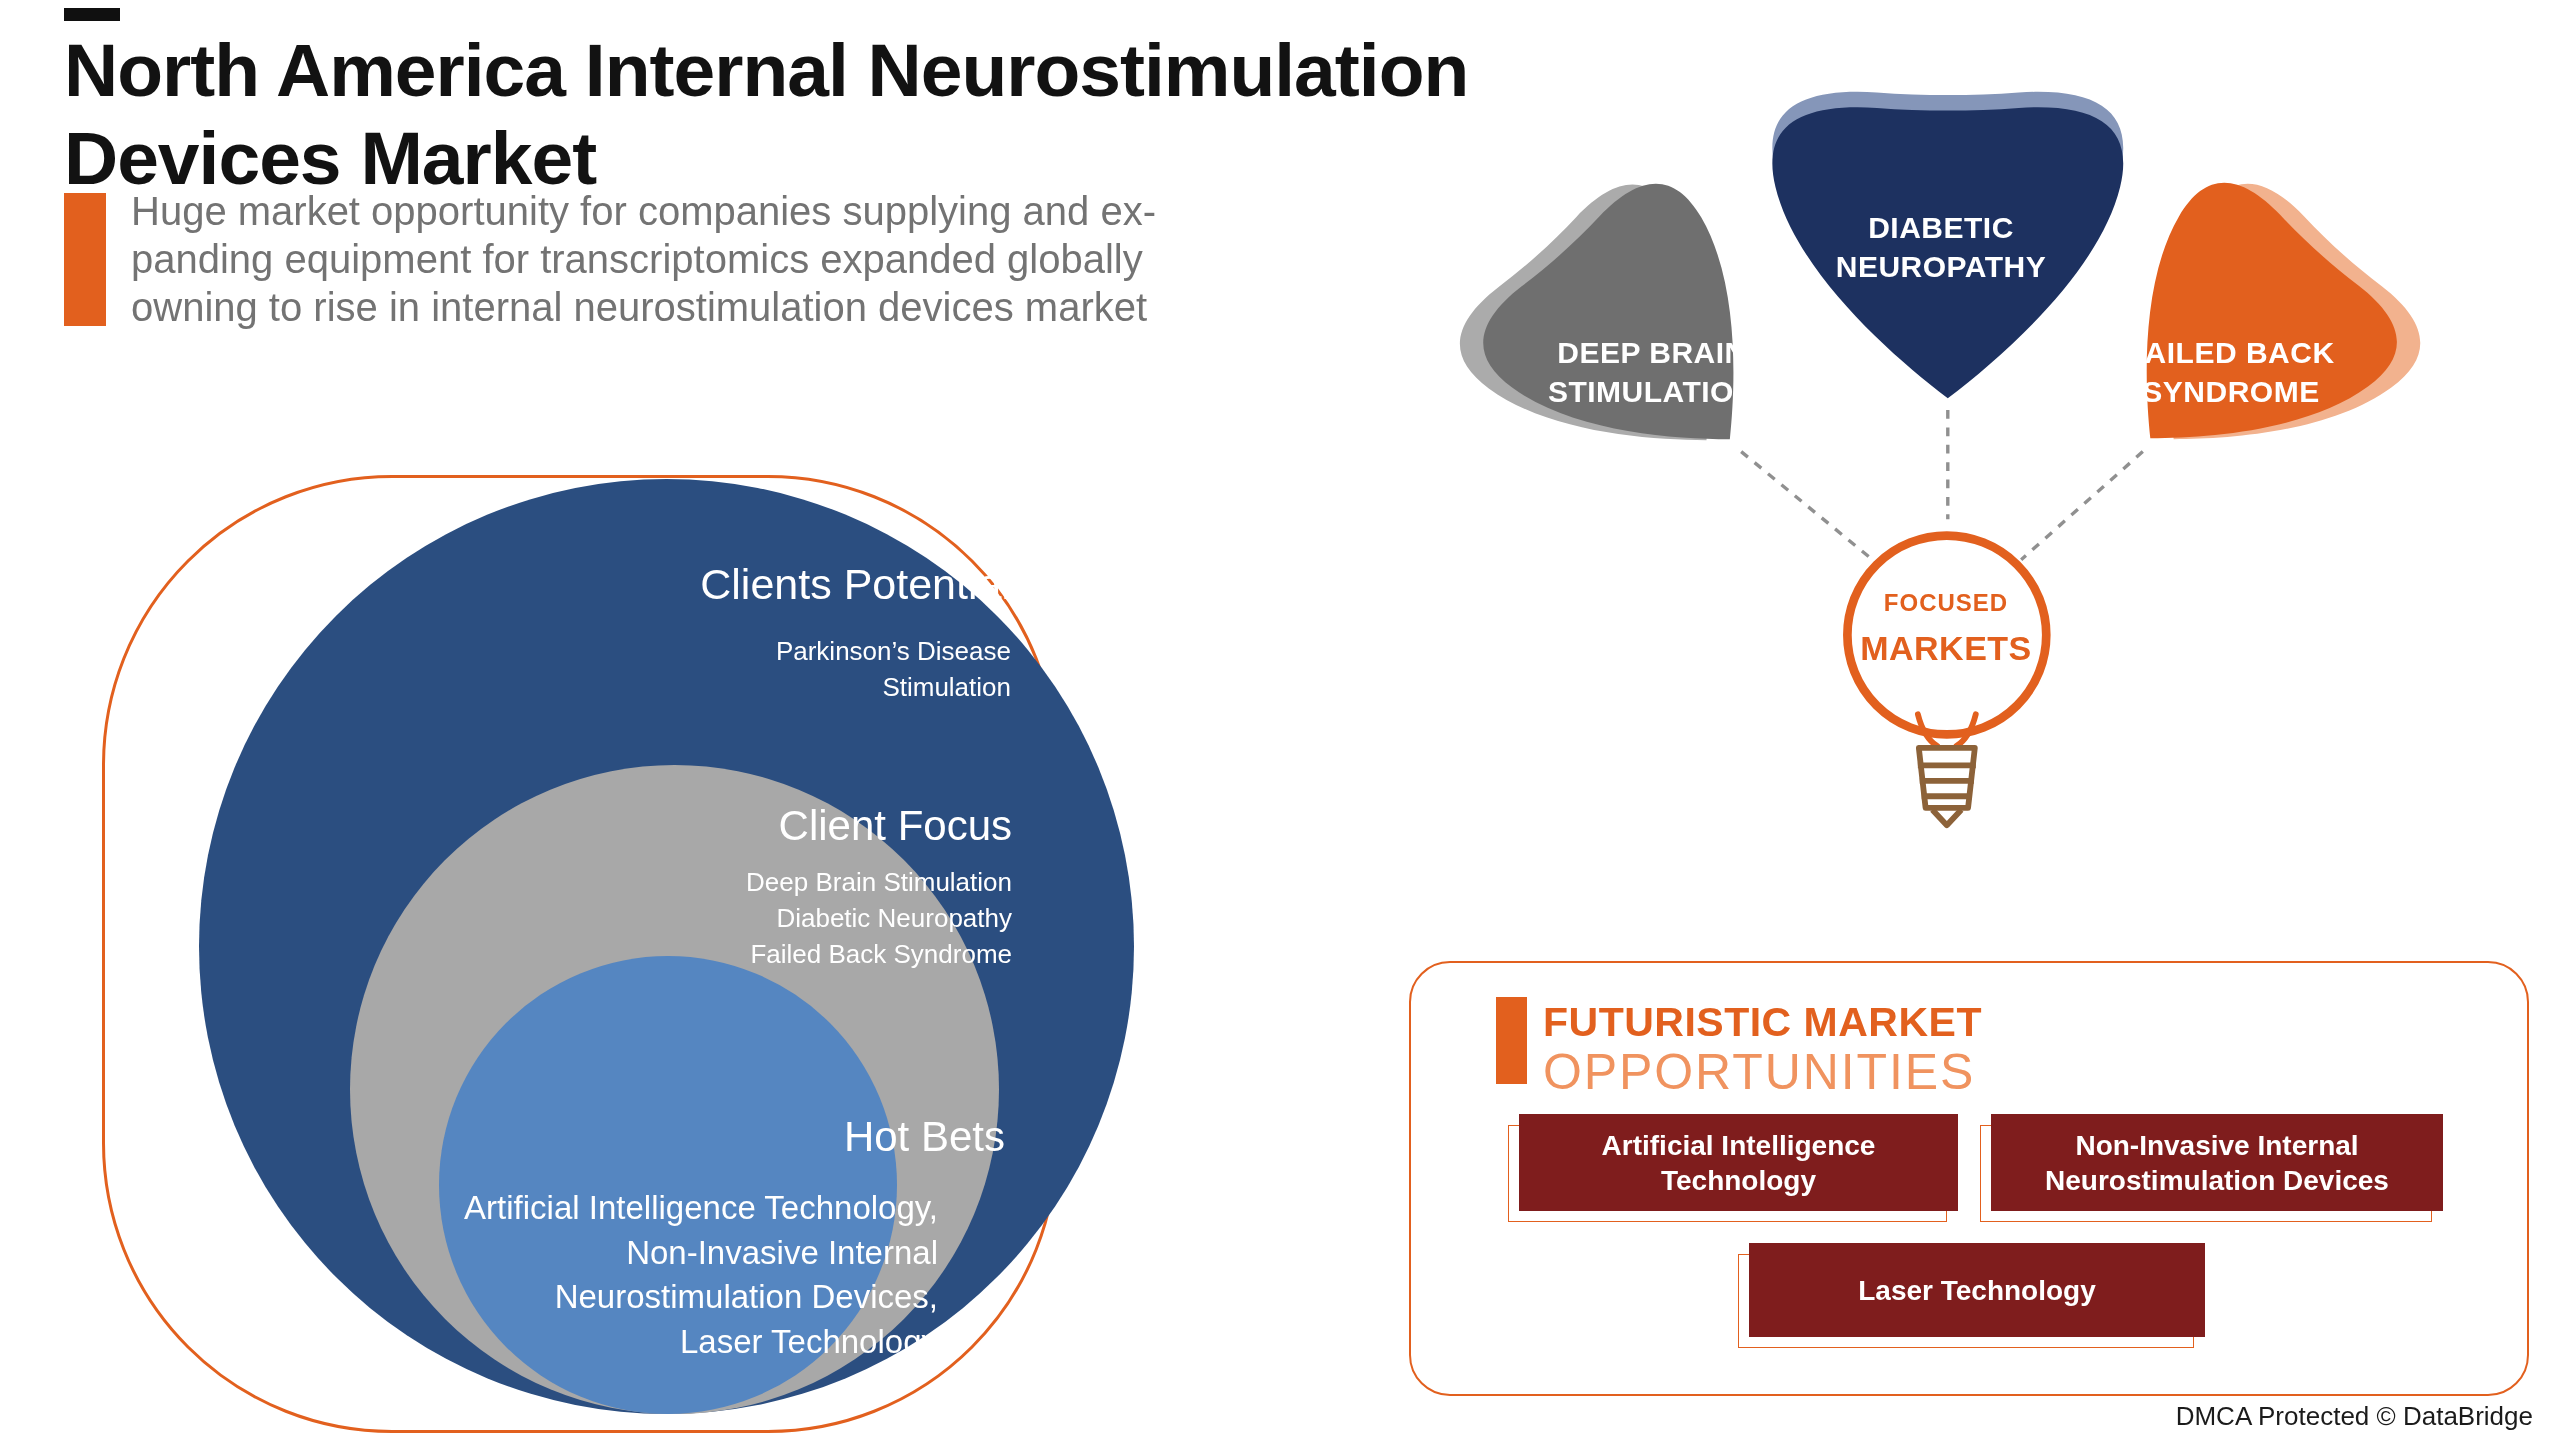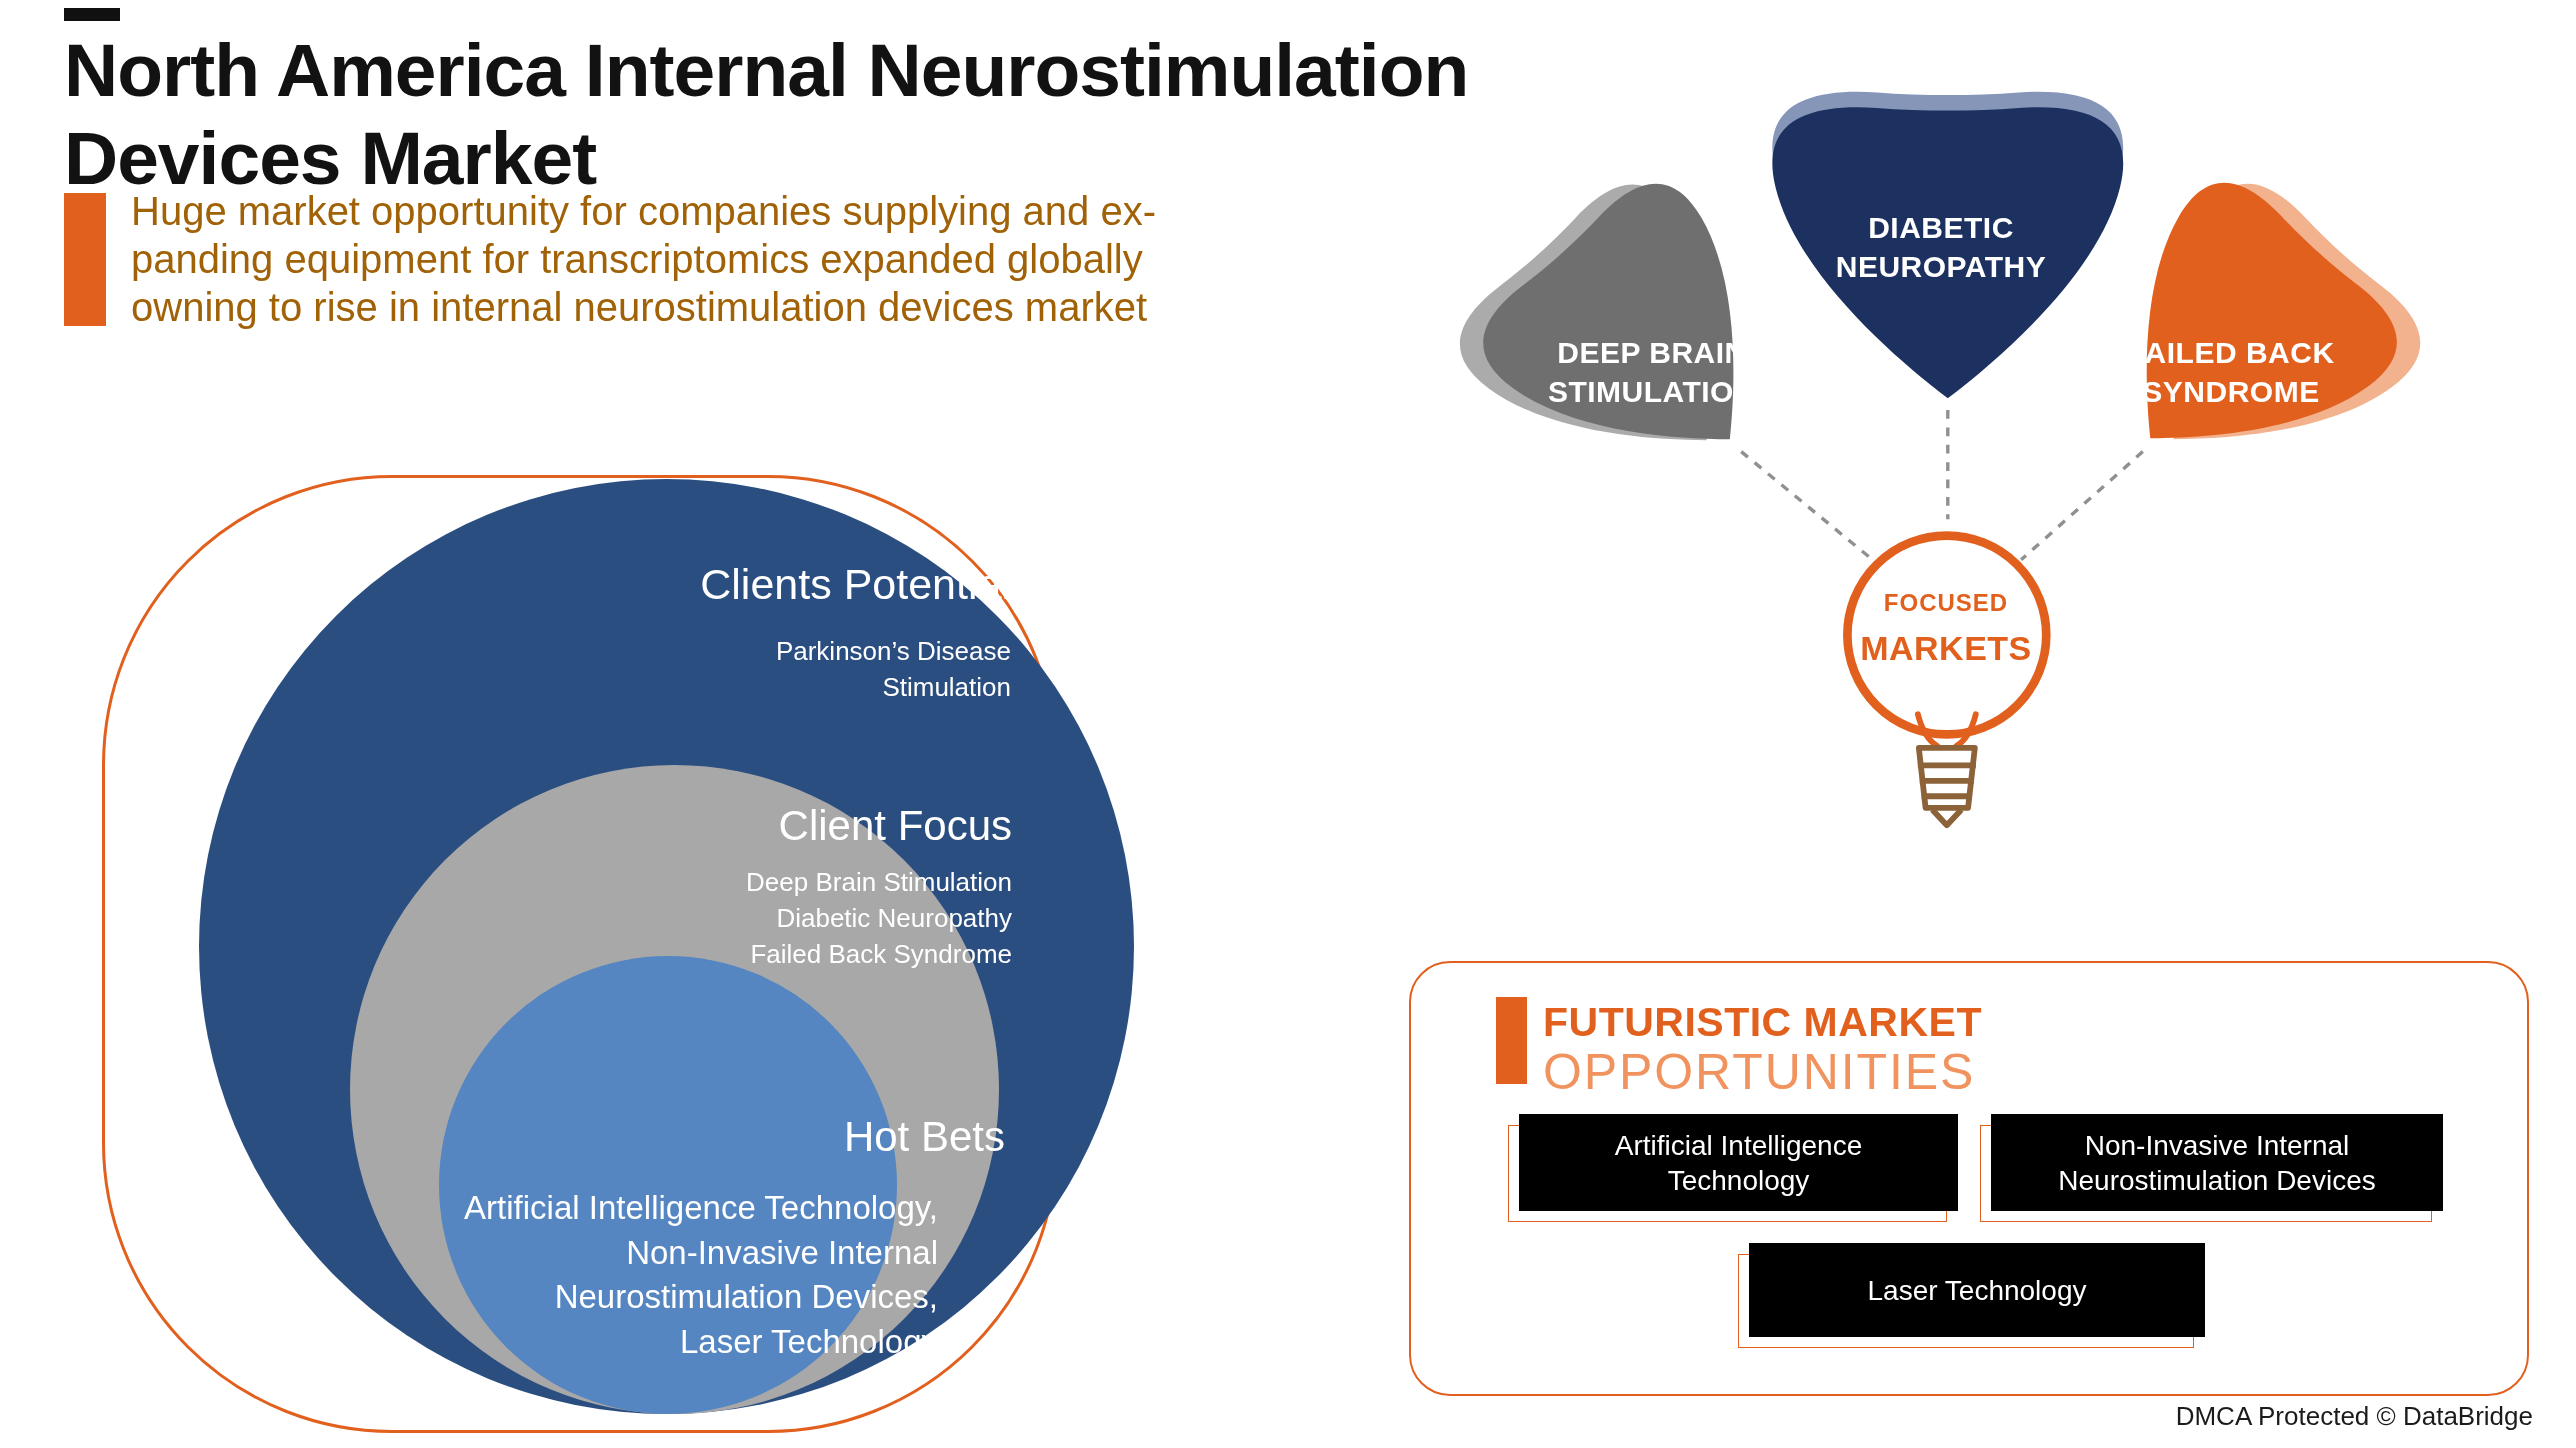--- a/index.html
+++ b/index.html
@@ -5,21 +5,21 @@
   * { margin:0; padding:0; box-sizing:border-box; }
   html,body { background:#ffffff; }
   body { font-family:"Liberation Sans", sans-serif; }
   .stage { position:relative; width:2576px; height:1449px; background:#ffffff; overflow:hidden; }
   .abs { position:absolute; }
 
   
   .top-mark { left:64px; top:7.7px; width:56px; height:13.5px; background:#101010; }
   .title { left:64px; top:27px; width:1642px; font-size:75px; font-weight:700; color:#121212; line-height:1.17; letter-spacing:-1px; }
   .accent-bar { left:64px; top:193px; width:42px; height:133px; background:#E2601E; }
-  .subtitle { left:131px; top:187px; width:1294px; font-size:40px; color:#a16207; line-height:1.2; }
+  .subtitle { left:131px; top:187px; width:1294px; font-size:40px; color:#737373; line-height:1.2; }
 
   
   .venn-outline { left:102px; top:475px; width:956px; height:958px; border:3.9px solid #E2601E; border-radius:290px; background:transparent; }
   .circle { border-radius:50%; }
   .c-outer { left:199px; top:479px; width:935px; height:935px; background:#2B4E80; }
   .c-middle { left:350px; top:765px; width:649px; height:649px; background:#A8A8A8; }
   .c-inner { left:439px; top:956px; width:458px; height:458px; background:#5586C1; }
   .venn-text { color:#ffffff; text-align:right; }
   .vt-outer-title { left:335px; top:560px; width:676px; font-size:43px; }
   .vt-outer-items { left:335px; top:633px; width:676px; font-size:26px; line-height:1.4; }
@@ -38,21 +38,21 @@
   .bulb-label .l1 { font-size:24px; font-weight:600; letter-spacing:1px; }
   .bulb-label .l2 { font-size:34px; font-weight:700; letter-spacing:0.5px;margin-top:12px; }
 
   
   .opps-panel { left:1409px; top:961px; width:1120px; height:435px; border:2.9px solid #E2601E; border-radius:41px; background:#ffffff; }
   .opps-accent { left:1496px; top:997px; width:31px; height:87px; background:#E2601E; }
   .opps-h1 { left:1543px; top:999px; font-size:41px; font-weight:700; color:#E2601E; letter-spacing:0.5px; }
   .opps-h2 { left:1543px; top:1043px; font-size:50px; font-weight:400; color:#F0935F; letter-spacing:1.9px; }
   .opp-btn { position:absolute; }
   .opp-btn .outline { position:absolute; left:-10.6px; top:10.6px; width:100%; height:100%; border:1.9px solid #E2601E; background:transparent; }
-  .opp-btn .face { position:absolute; left:0; top:0; width:100%; height:100%; background:#000000; color:#ffffff; font-size:28px; line-height:1.25; display:flex; align-items:center; justify-content:center; text-align:center; padding:5.8px 23px; }
+  .opp-btn .face { position:absolute; left:0; top:0; width:100%; height:100%; background:#7f1d1d; color:#ffffff; font-size:28px; line-height:1.25; display:flex; align-items:center; justify-content:center; text-align:center; padding:5.8px 23px;font-weight:bold; }
   .btn-1 { left:1519px; top:1114px; width:439px; height:97px; }
   .btn-2 { left:1991px; top:1114px; width:452px; height:97px; }
   .btn-3 { left:1749px; top:1243px; width:456px; height:94px; }
 
   
   .footer { right:43px; top:1401px; font-size:26px; font-weight:500; color:#1b1b1b; }
 </style>
 </head>
 <body>
 

